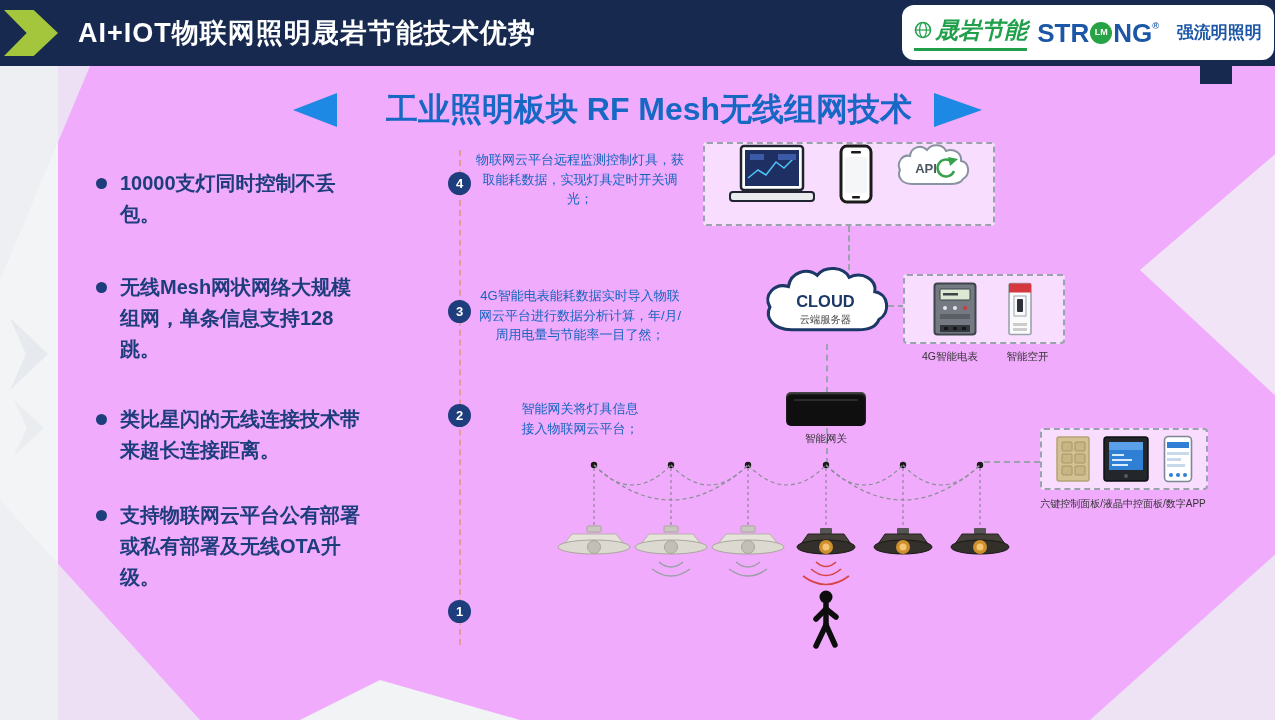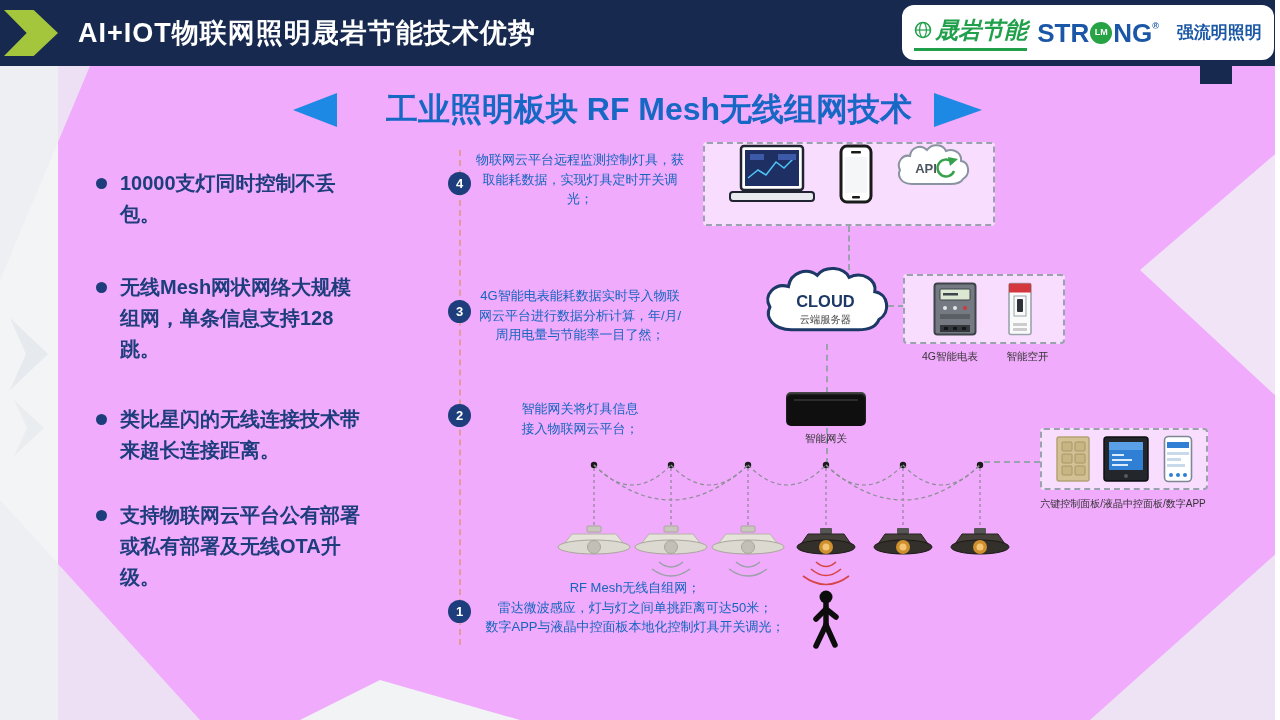--- a/index.html
+++ b/index.html
@@ -131,23 +131,20 @@
 
   <div class="stepline"></div>
   <div class="step-circle sc4">4</div>
   <div class="step-text st4">物联网云平台远程监测控制灯具，获取能耗数据，实现灯具定时开关调光；</div>
   <div class="step-circle sc3">3</div>
   <div class="step-text st3">4G智能电表能耗数据实时导入物联网云平台进行数据分析计算，年/月/周用电量与节能率一目了然；</div>
   <div class="step-circle sc2">2</div>
   <div class="step-text st2">智能网关将灯具信息
 接入物联网云平台；</div>
   <div class="step-circle sc1">1</div>
-  <div class="step-text st1">RF Mesh无线自组网；
-雷达微波感应，灯与灯之间单挑距离可达50米；
-数字APP与液晶中控面板本地化控制灯具开关调光；</div>
 
   <div class="devbox">
     <svg width="92" height="62" viewBox="0 0 92 62">
       <rect x="15" y="2" width="62" height="44" rx="3" fill="#fff" stroke="#1f2430" stroke-width="2.5"></rect>
       <rect x="19" y="6" width="54" height="36" fill="#1d2f63"></rect>
       <polyline points="22,34 32,26 40,31 50,18 58,24 68,14" fill="none" stroke="#4fc3f7" stroke-width="1.5"></polyline>
       <rect x="24" y="10" width="14" height="6" fill="#3c5aa8"></rect>
       <rect x="52" y="10" width="18" height="6" fill="#3c5aa8"></rect>
       <rect x="4" y="48" width="84" height="9" rx="3" fill="#e8eaed" stroke="#1f2430" stroke-width="2"></rect>
     </svg>

